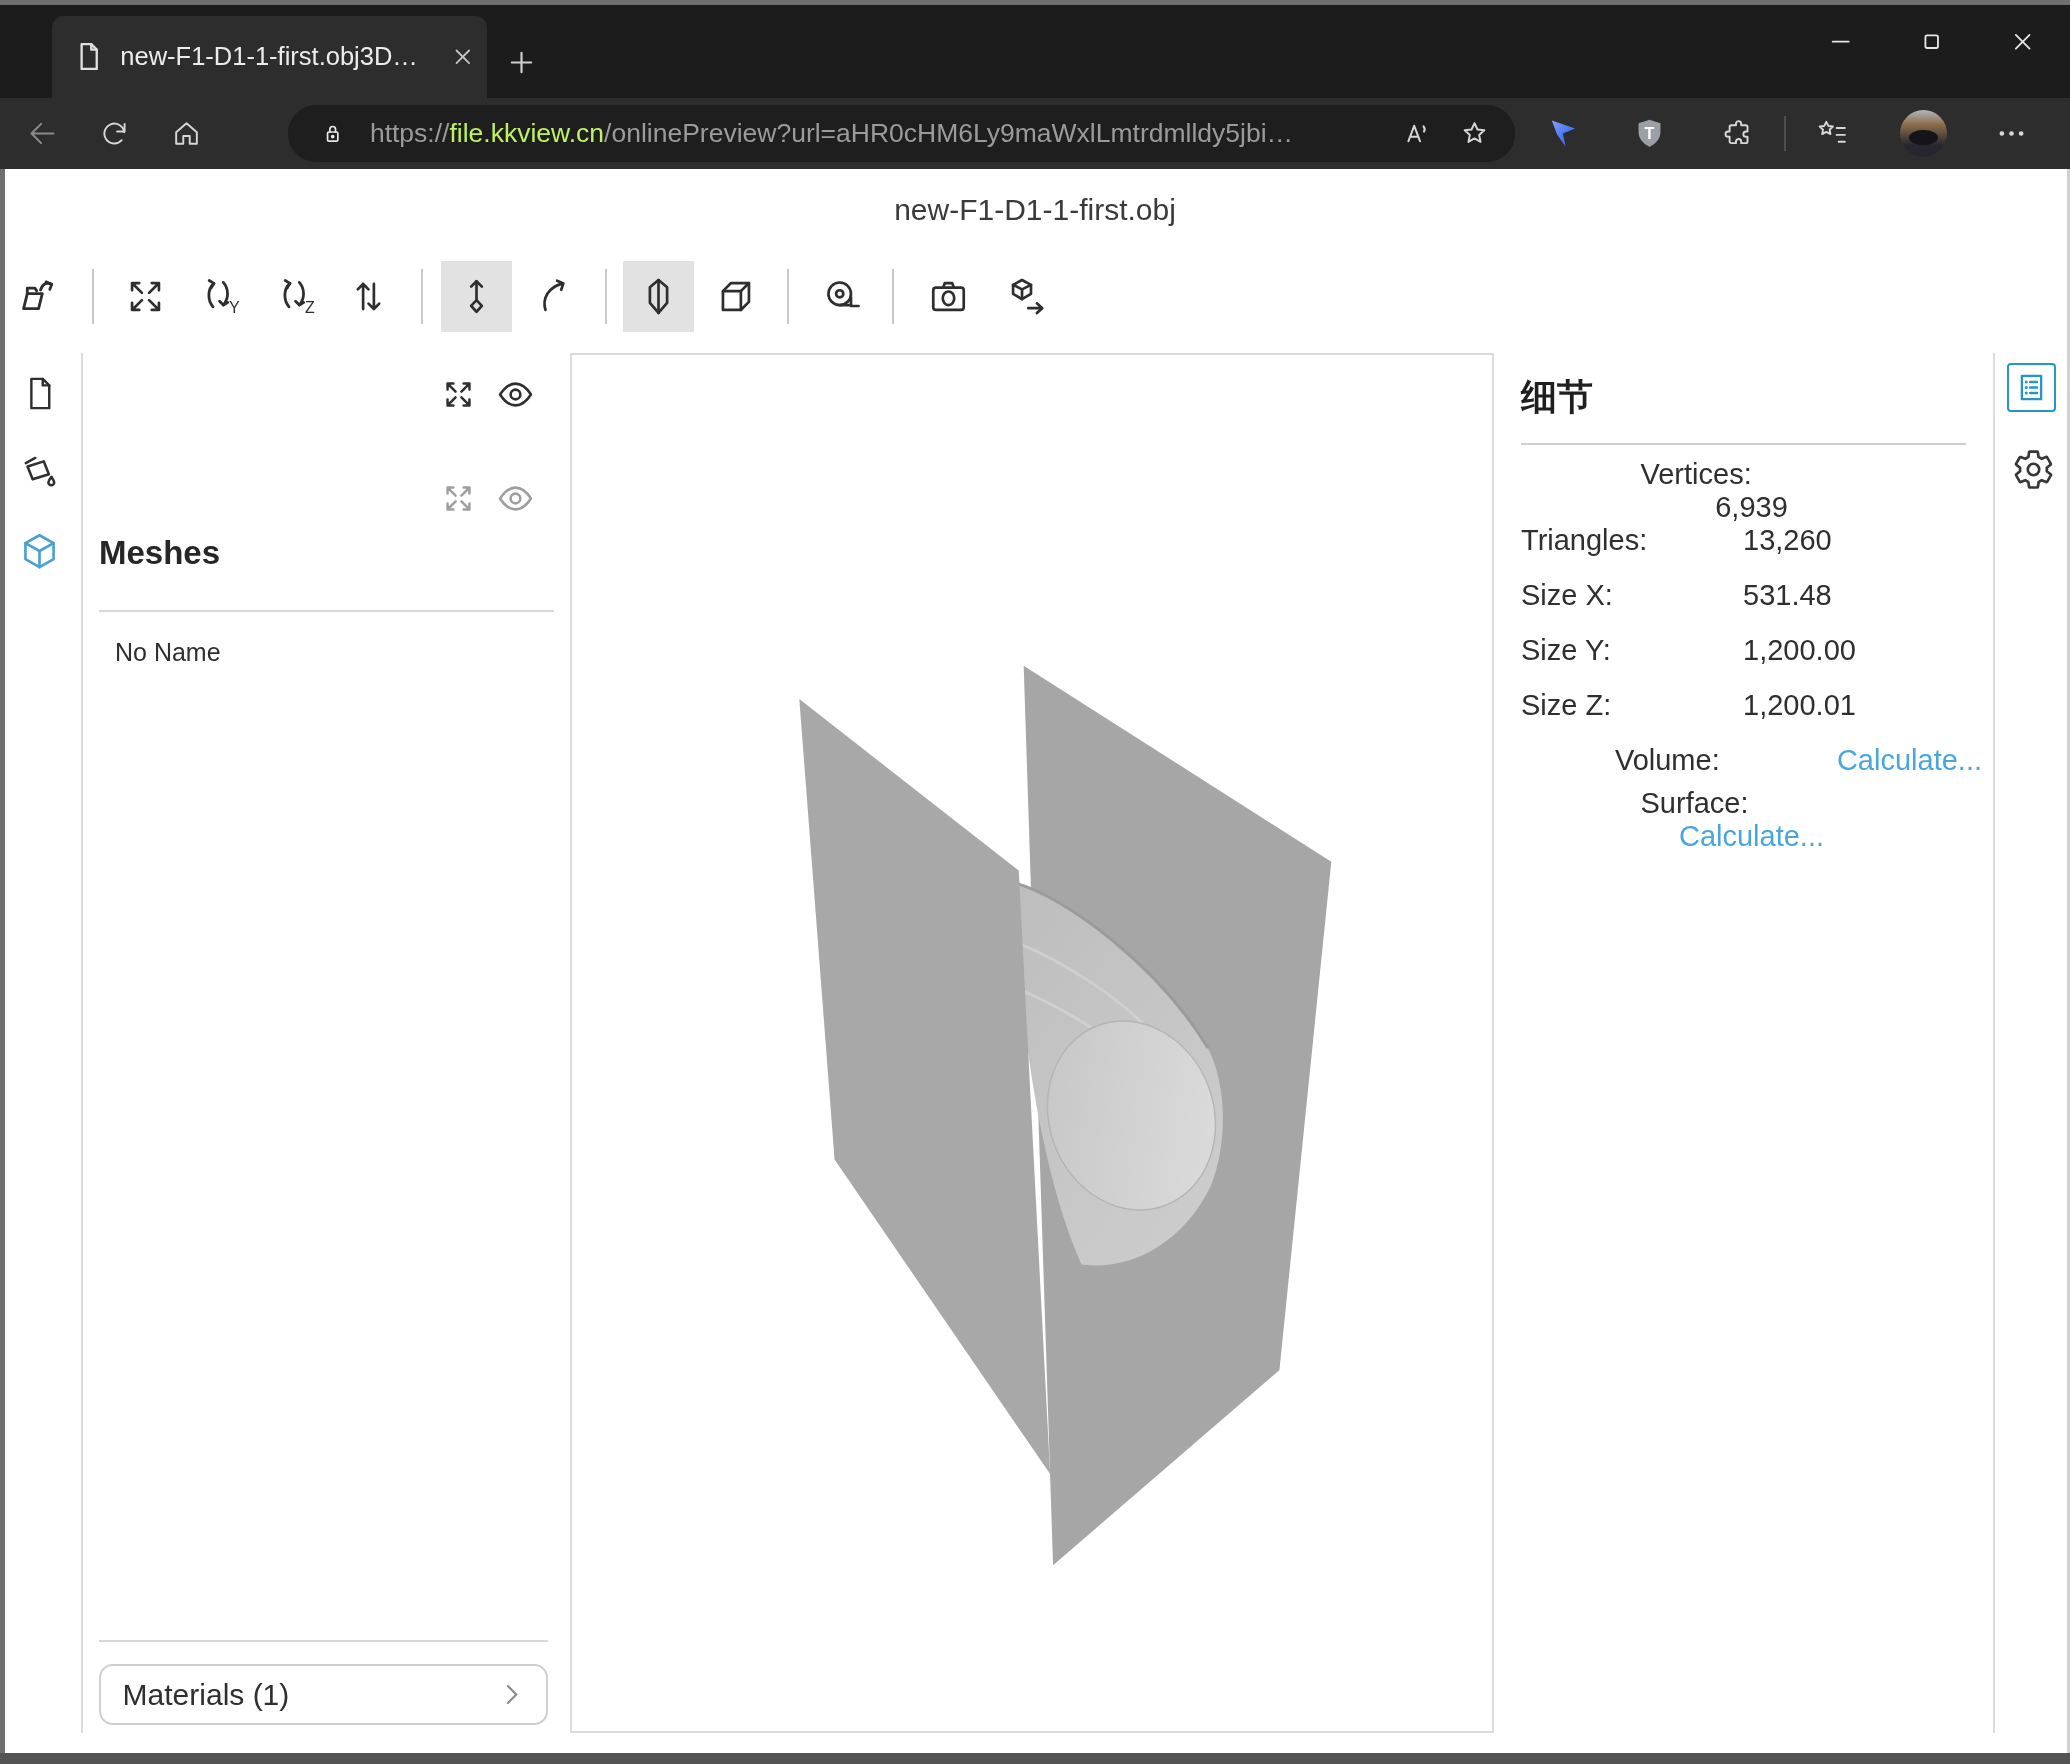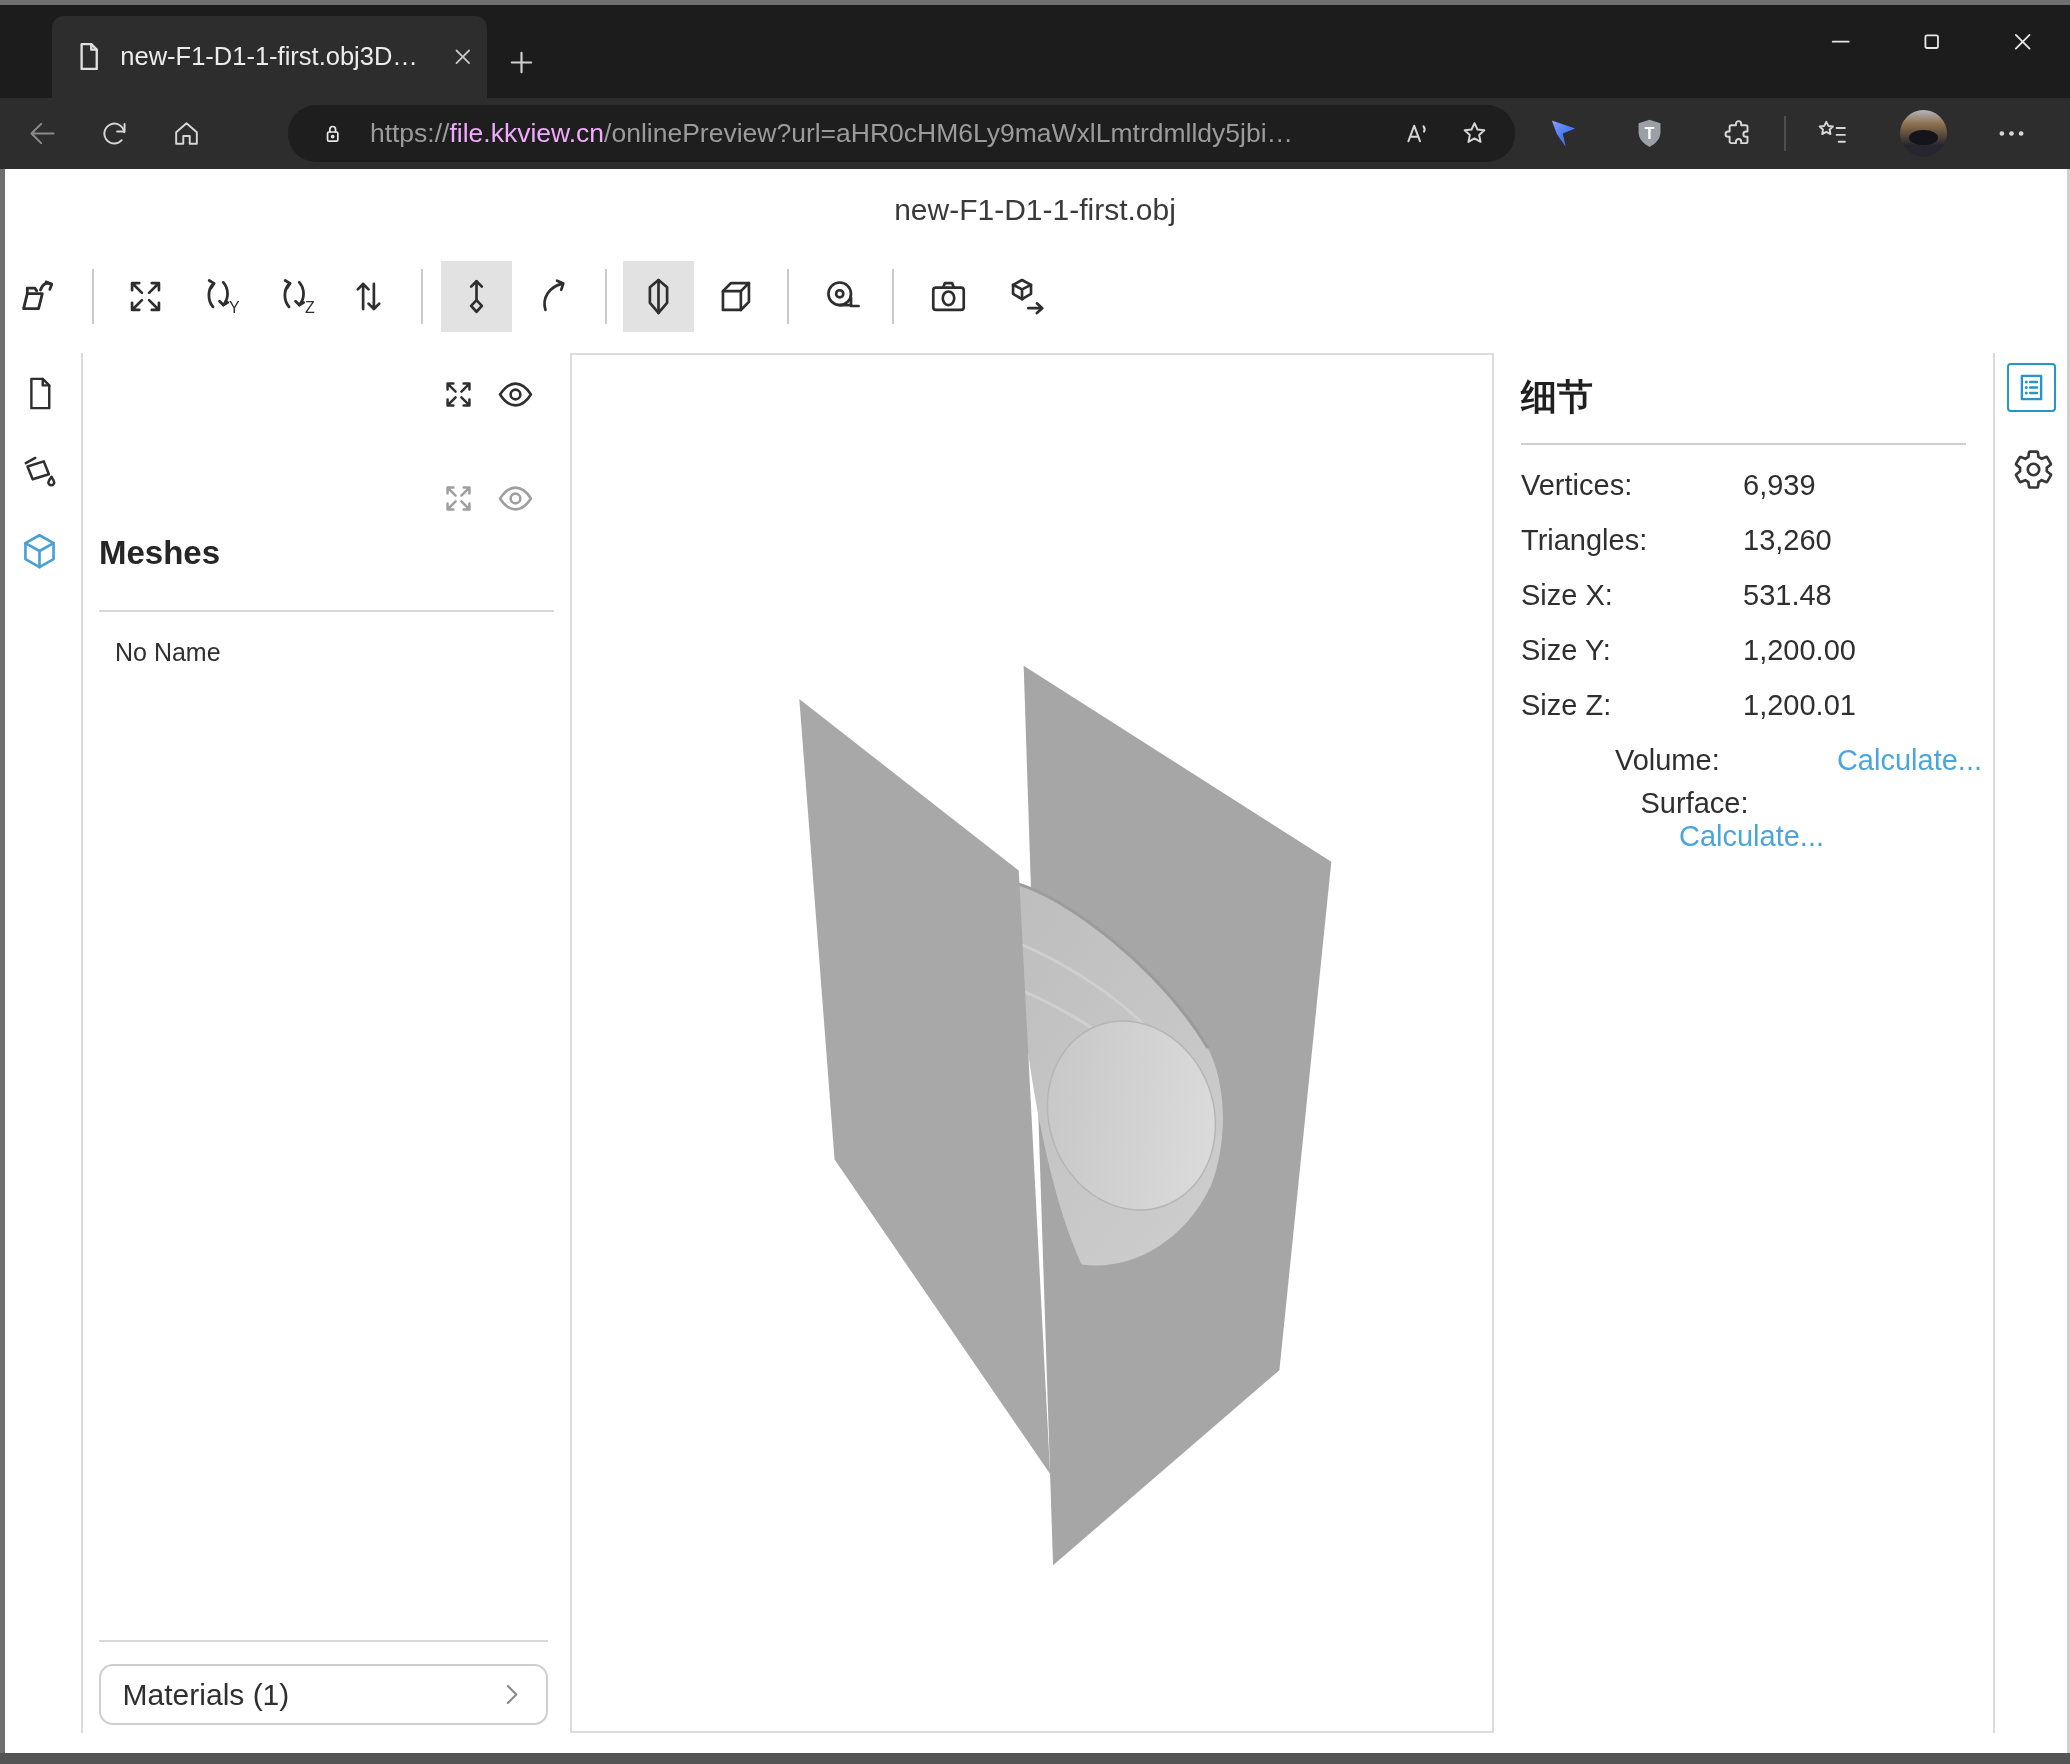--- a/index.html
+++ b/index.html
@@ -16,21 +16,21 @@
        text-overflow:ellipsis;max-width:323px;}
   .tab-close{margin-left:auto;margin-right:13.7px;display:flex;color:#c6c6c6;}
   .newtab{left:498px;top:39px;width:47px;height:47px;display:flex;align-items:center;justify-content:center;color:#cfcfcf;}
   .winctl{top:0;width:90px;height:84px;display:flex;align-items:center;justify-content:center;color:#e6e6e6;}
   .navbar{left:0;top:98px;width:2070px;height:71px;background:#2d2d2d;display:flex;align-items:center;}
   .navbtn{position:absolute;top:98px;width:59px;height:71px;display:flex;align-items:center;justify-content:center;}
   .url-pill{left:288px;top:105px;width:1227px;height:57px;background:#1e1e1e;border-radius:28px;
        display:flex;align-items:center;color:#9b9b9b;font-size:26.5px;}
   .url-lock{margin-left:31px;display:flex;color:#e8e8e8;}
   .url-text{margin-left:23.5px;white-space:nowrap;overflow:hidden;max-width:961px;}
-  .url-domain{color:#f0abfc;}
+  .url-domain{color:#bef264;}
   .url-tools{margin-left:auto;display:flex;align-items:center;gap:27.4px;margin-right:25.5px;color:#d6d6d6;}
   .ext{position:absolute;top:98px;width:63px;height:71px;display:flex;align-items:center;justify-content:center;color:#d8d8d8;}
   .nav-divider{left:1784px;top:116px;width:2px;height:35px;background:#4e4e4e;}
   .avatar{left:1900px;top:110px;width:47px;height:47px;border-radius:50%;
       background:linear-gradient(180deg,#b3b6bd 0%,#8e6f4e 30%,#27262e 75%);overflow:hidden;}
   .avatar::after{content:"";position:absolute;left:8.8px;top:19.6px;width:29px;height:15.7px;border-radius:50%;background:#14141a;}
   
   .page{left:0;top:169px;width:2070px;height:1584px;background:#fff;}
   .page-title{left:0;top:23.5px;width:2070px;text-align:center;font-size:30px;color:#3a3a3a;}
   .tbtn{position:absolute;top:92px;width:71px;height:71px;display:flex;align-items:center;justify-content:center;color:#2e2e2e;}
@@ -376,21 +376,21 @@
           <path d="M450,538 C505,552 601,627 649,707" stroke="#9b9b9b" stroke-width="3" fill="none"></path>
         </g>
 
         <polygon points="232,351 456,526 488,1142 268,821" fill="#a8a8a8"></polygon>
       </svg>
     </div>
 
     <div class="abs details-title" style="top:204px;">细节</div>
     <div class="hline" style="left:1521px;top:274px;width:445px;background:#cfcfcf;"></div>
 
-    <div class="det-row" style="top:289px;">
+    <div class="det-row" style="top:289px;flex-direction:column;">
       <span class="det-label">Vertices:</span>
       <span>6,939</span>
     </div>
     <div class="det-row" style="top:344px;">
       <span class="det-label">Triangles:</span>
       <span>13,260</span>
     </div>
     <div class="det-row" style="top:399px;">
       <span class="det-label">Size X:</span>
       <span>531.48</span>

